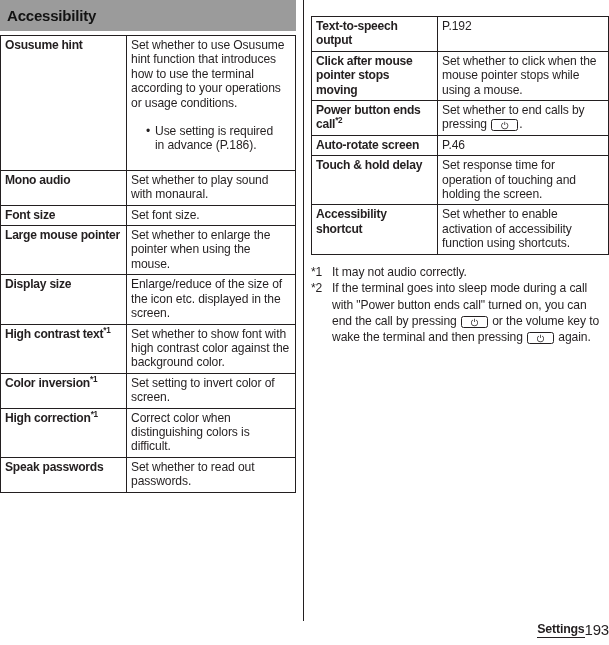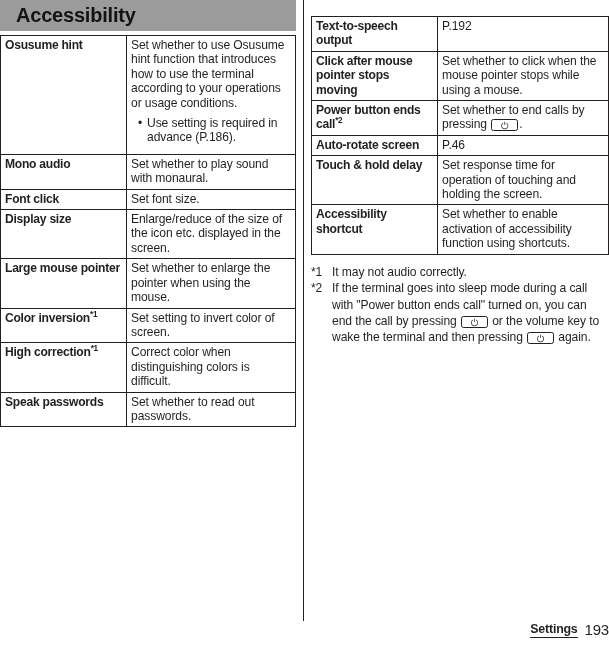--- a/index.html
+++ b/index.html
@@ -47,25 +47,24 @@
   
   .section-bar {
     height: 31px;
     background: #9b9b9b;
     display: flex;
     align-items: center;
     padding-left: 7px;
     box-sizing: border-box;
   }
   .section-bar .title {
-    font-size: 20px;
+    font-size: 15px;
     font-weight: bold;
     color: #131313;
     letter-spacing: -0.2px;
-    margin-left: 9px;
   }
 
   
   table.spec {
     border-collapse: collapse;
     width: 100%;
     table-layout: fixed;
   }
   table.spec td {
     border: 1px solid #231f20;
@@ -89,21 +88,21 @@
 
   sup {
     font-size: 8.2px;
     font-weight: bold;
     vertical-align: super;
     line-height: 0;
   }
 
   ul.bullets {
     list-style: none;
-    margin: 6px;
+    margin: 14px;
     padding: 0;
   }
   ul.bullets li {
     position: relative;
     padding-left: 10px;
     line-height: 14.4px;
   }
   ul.bullets li::before {
     content: "\2022";
     position: absolute;
@@ -145,21 +144,20 @@
   }
   .footnote .body { flex: 1 1 auto; }
 
   
   .footer {
     position: absolute;
     right: 0px;
     bottom: 7px;
     display: flex;
     align-items: center;
-    gap: 7px;
   }
   .footer .chapter {
     font-size: 12.4px;
     font-weight: bold;
     border-bottom: 1.5px solid #231f20;
     padding-bottom: 1px;
     letter-spacing: -0.2px;
   }
   .footer .pageno {
     font-size: 15px;
@@ -193,34 +191,38 @@
         </tr>
 
 
         <tr>
           <td class="term"><span>Mono audio</span></td>
           <td class="desc">Set whether to play sound with monaural.</td>
         </tr>
 
 
         <tr>
-          <td class="term"><span>Font click</span></td>
+          <td class="term"><span>Font size</span></td>
           <td class="desc">Set font size.</td>
+        </tr>
+
+        <tr>
+          <td class="term"><span>Large mouse pointer</span></td>
+          <td class="desc">Set whether to enlarge the pointer when using the mouse.</td>
         </tr>
 
         <tr>
           <td class="term"><span>Display size</span></td>
           <td class="desc">Enlarge/reduce of the size of the icon etc. displayed in the screen.</td>
         </tr>
 
         <tr>
-          <td class="term"><span>Large mouse pointer</span></td>
-          <td class="desc">Set whether to enlarge the pointer when using the mouse.</td>
-        </tr>
-
+          <td class="term"><span>High contrast text</span><sup>*1</sup></td>
+          <td class="desc">Set whether to show font with high contrast color against the background color.</td>
+        </tr>
 
         <tr>
           <td class="term"><span>Color inversion</span><sup>*1</sup></td>
           <td class="desc">Set setting to invert color of screen.</td>
         </tr>
 
         <tr>
           <td class="term"><span>High correction</span><sup>*1</sup></td>
           <td class="desc">Correct color when distinguishing colors is difficult.</td>
         </tr>

